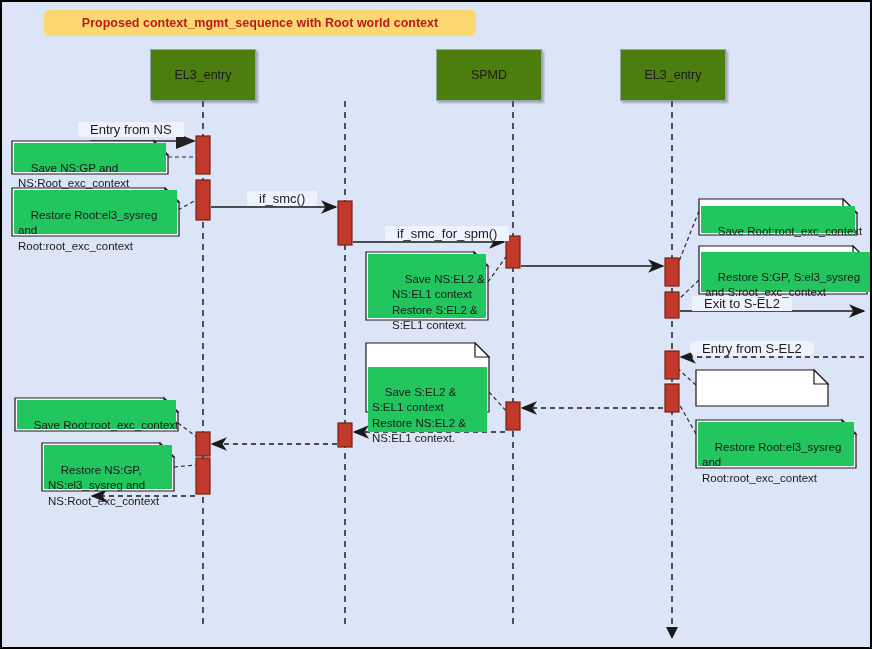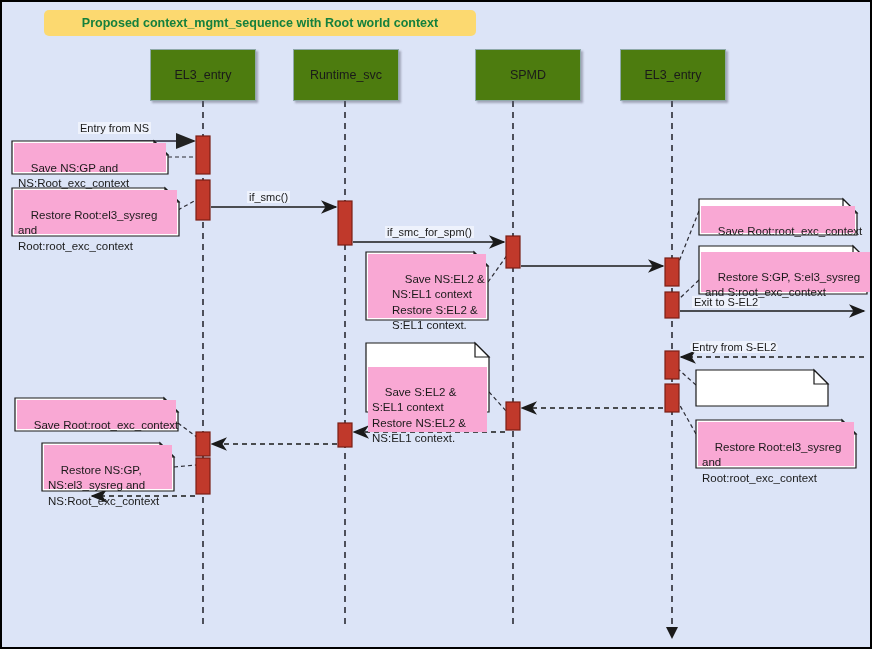--- a/index.html
+++ b/index.html
@@ -12,52 +12,52 @@
     box-sizing:border-box;
     font-family:"Liberation Sans", sans-serif;
     overflow:hidden;
   }
   #svg-layer{position:absolute;left:0;top:0;width:872px;height:649px;}
 
   .title-banner{
     position:absolute;
     background:#fcd970;
     border-radius:5px;
-    color:#15803d;
+    color:#b91c1c;
     font-weight:bold;
     font-size:12.5px;
     display:flex;align-items:center;justify-content:center;
     text-align:center;
     white-space:nowrap;
   }
   .lifeline-head{
     position:absolute;
     background:#4d7c0f;
     border:1px solid #8fa9a9;
     box-shadow:2px 2px 2px rgba(90,90,110,.45);
     display:flex;align-items:center;justify-content:center;
     font-size:12.5px;color:#1a1a1a;
     box-sizing:border-box;
   }
   .note{
     position:absolute;
-    background:#f9a8d4;
+    background:#22c55e;
     font-size:11.5px;
     color:#1a1a1a;
     line-height:15.5px;
     box-sizing:border-box;
     padding:2px 4px 2px 4px;
     white-space:pre;
   }
   .msg-label{
     position:absolute;
-    font-size:11px;
+    font-size:13px;
     color:#1a1a1a;
     background:#eef2fc;
-    padding:0 2px;
+    padding:0 12px;
     white-space:nowrap;
   }
 </style>
 </head>
 <body>
 
 <div id="canvas">
 
   <svg id="svg-layer" xmlns="http://www.w3.org/2000/svg">
     <defs>
@@ -167,24 +167,21 @@
     </g>
   </svg>
 
   <div class="title-banner" style="left:42px;top:8px;width:432px;height:26px;">
     <span>Proposed context_mgmt_sequence with Root world context</span>
   </div>
 
   <div class="lifeline-head" style="left:148px;top:47px;width:106px;height:52px;">
     <span>EL3_entry</span>
   </div>
-  <div class="lifeline-head" style="left:291px;top:47px;width:106px;height:52px;">
-    <span>Runtime_svc</span>
-  </div>
-  <div class="lifeline-head" style="left:473px;top:47px;width:106px;height:52px;">
+  <div class="lifeline-head" style="left:434px;top:47px;width:106px;height:52px;">
     <span>SPMD</span>
   </div>
   <div class="lifeline-head" style="left:618px;top:47px;width:106px;height:52px;">
     <span>EL3_entry</span>
   </div>
 
   <div class="msg-label" style="left:76px;top:120px;">
     <span>Entry from NS</span>
   </div>
   <div class="msg-label" style="left:245px;top:189px;">

